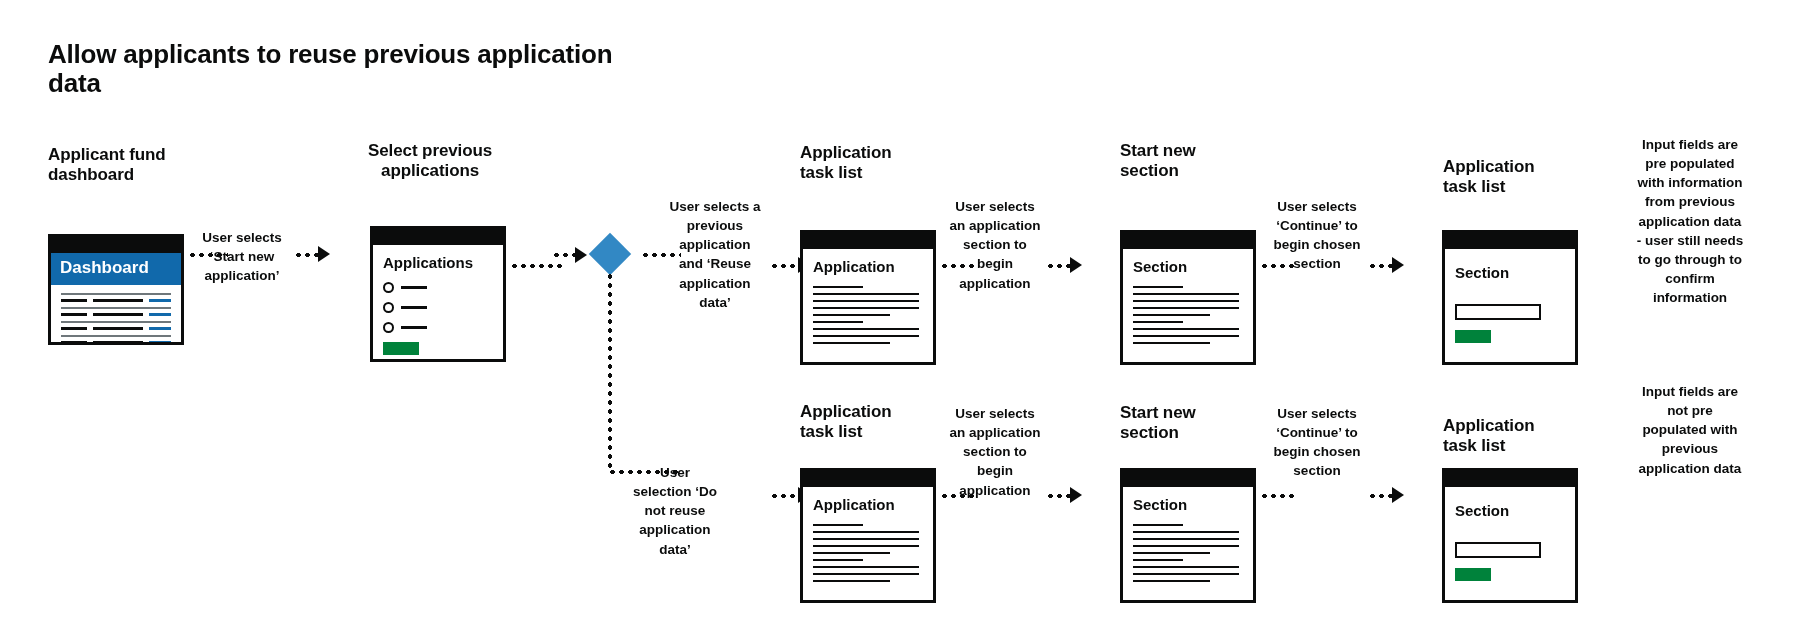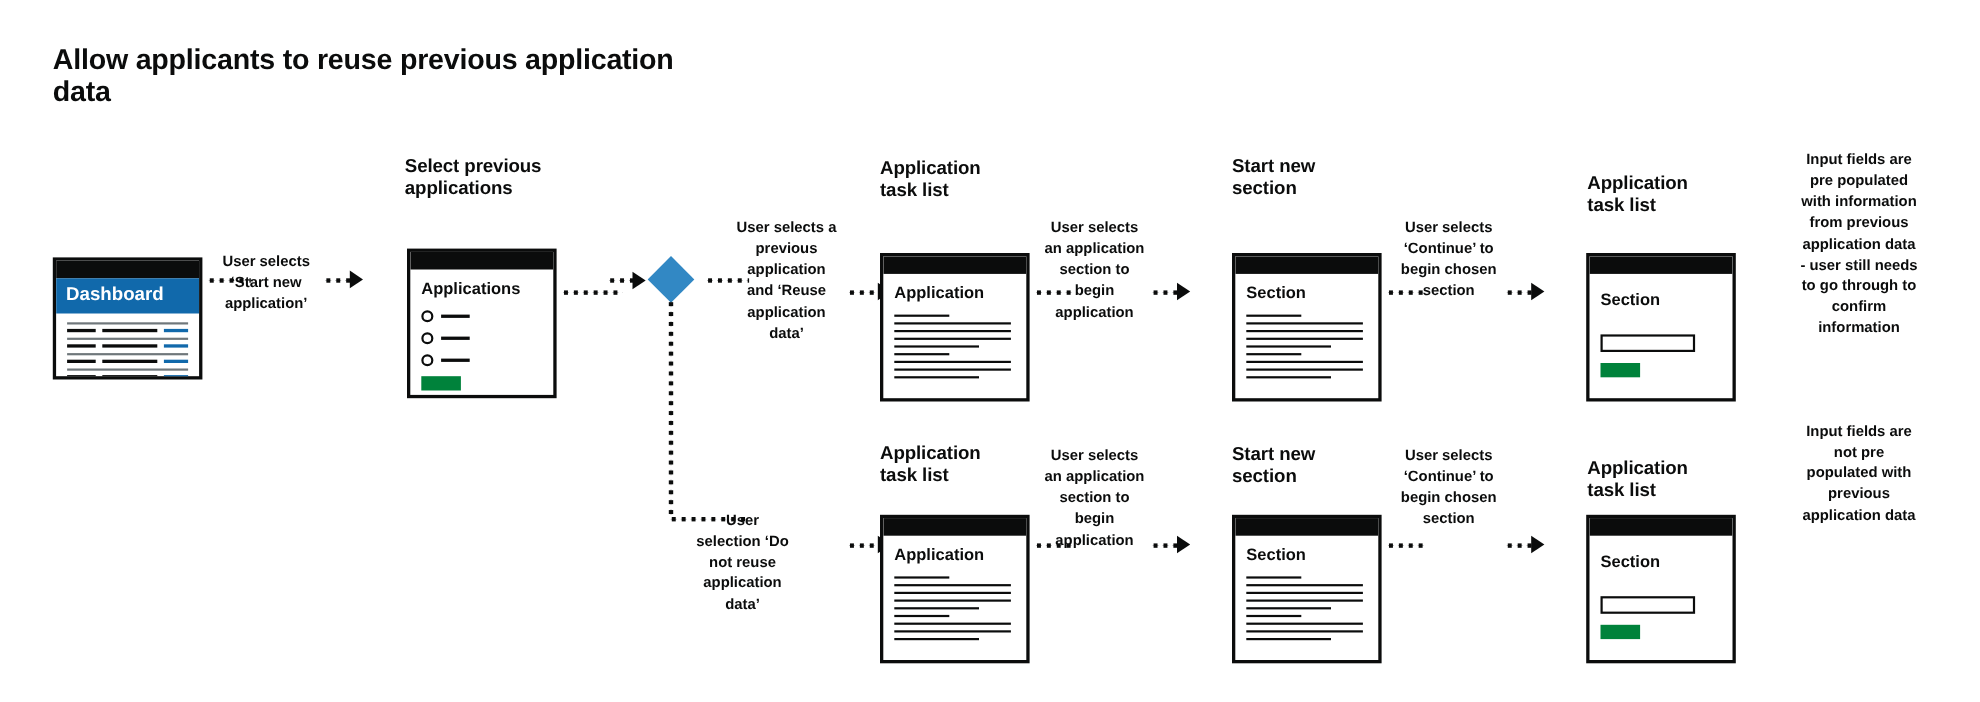--- a/index.html
+++ b/index.html
@@ -178,21 +178,23 @@
     transform: rotate(45deg);
   }
 </style>
 </head>
 <body>
 
 <div id="canvas">
 
   <div class="page-title">Allow applicants to reuse previous application data</div>
 
-  <div class="stage-label" style="left:368px; top:141px;">Select previous
+  <div class="stage-label" style="left:48px; top:145px;">Applicant fund
+dashboard</div>
+  <div class="stage-label" style="left:368px; top:141px;text-align:center;">Select previous
 applications</div>
   <div class="stage-label" style="left:800px; top:143px;">Application
 task list</div>
   <div class="stage-label" style="left:1120px; top:141px;">Start new
 section</div>
   <div class="stage-label" style="left:1443px; top:157px;">Application
 task list</div>
 
   <div class="stage-label" style="left:800px; top:402px;">Application
 task list</div>

